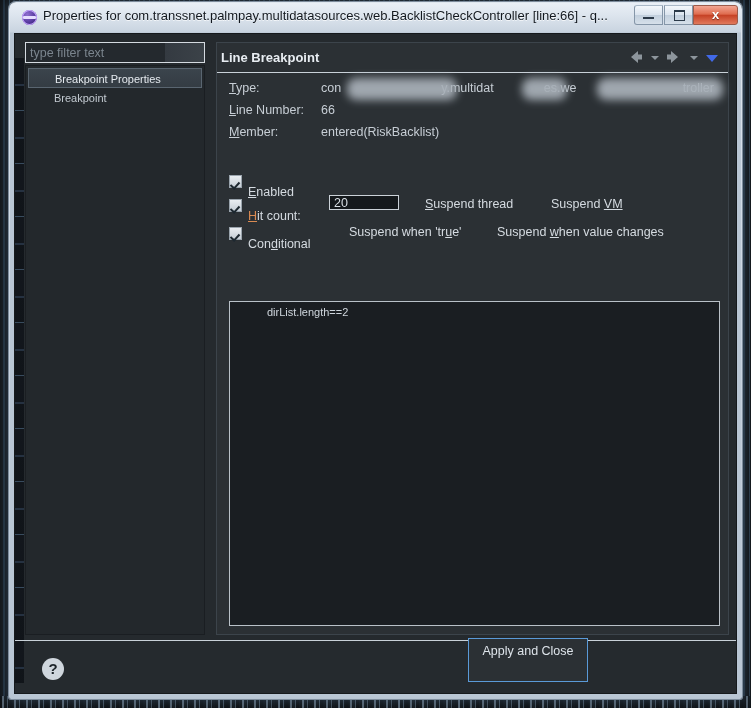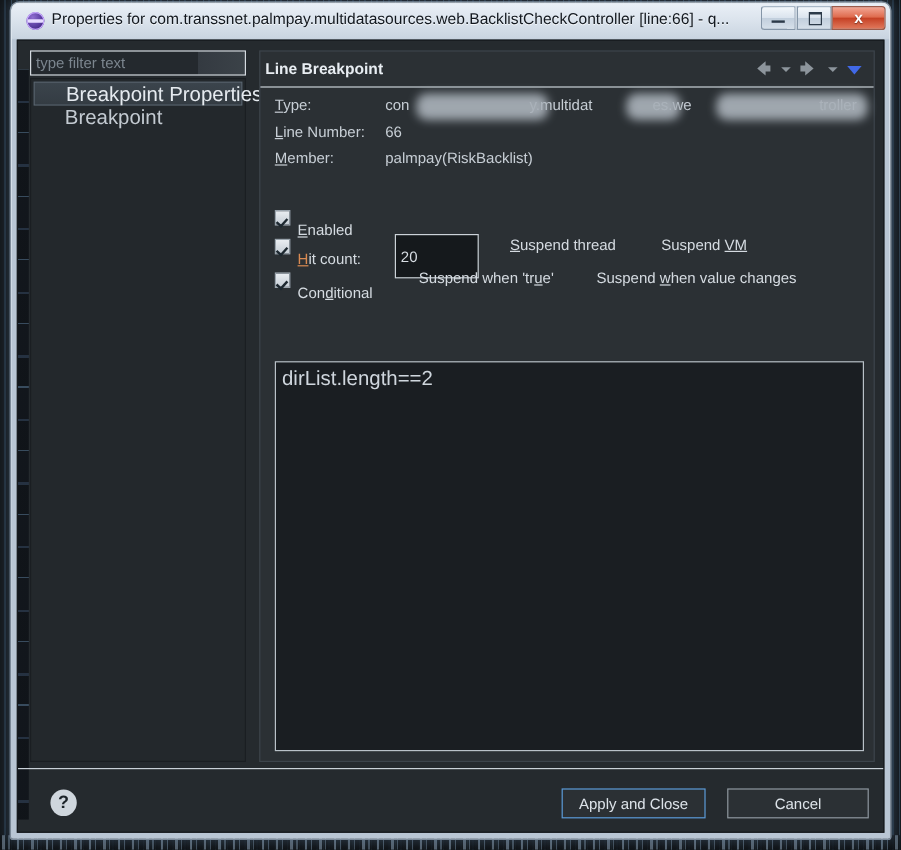--- a/index.html
+++ b/index.html
@@ -176,21 +176,21 @@
     top: 23px; bottom: 0;
     background: #23282c;
     border: 1px solid #1a1e22;
     box-sizing: border-box;
     padding-top: 2px;
   }
   .tree-item {
     height: 20px;
     line-height: 20px;
     padding-left: 28px;
-    font-size: 17px;
+    font-size: 11px;
     color: #c3cad1;
     white-space: nowrap;
   }
   .tree-item.selected {
     background: linear-gradient(to bottom, #3b444c 0%, #343c43 100%);
     border: 1px solid #596570;
     box-sizing: border-box;
     margin: 0 2px;
     padding-left: 26px;
     color: #e5eaef;
@@ -297,21 +297,21 @@
   .cb.unchecked {
     background: linear-gradient(to bottom, #d3dae1, #b9c2cb);
   }
   .clabel { position: absolute; left: 19px; top: 14px; white-space: nowrap; }
   .amp { text-decoration: underline; }
   .hit-amp { color: #d98a52; text-decoration: underline; }
 
   #hit-count-input {
     position: absolute;
     left: 100px; top: 0px;
-    width: 70px; height: 37px;
+    width: 70px; height: 15px;
     box-sizing: border-box;
     background: #15191c;
     border: 1px solid #cbd2d8;
     color: #d8dee4;
     font-size: 12.5px;
     padding: 0 4px;
     outline: none;
     font-family: "Liberation Sans", sans-serif;
   }
   .radio-label {
@@ -351,23 +351,24 @@
     left: 12px; right: 8px;
     top: 258px; bottom: 8px;
     box-sizing: border-box;
     border: 1px solid #b9c1c8;
     background: #1a1e22;
     padding: 4px 0 0 5px;
     overflow: hidden;
   }
   #condition-text {
     font-family: "Liberation Sans", sans-serif;
-    font-size: 17px;
+    font-size: 11px;
     color: #cfd6dd;
     white-space: pre;
+    margin-left: 32px;
   }
 
   
   #bottom-sep {
     position: absolute;
     left: 0; right: 0; bottom: 52px;
     height: 1px;
     background: #c9d1d8;
   }
   #help-icon {
@@ -378,21 +379,21 @@
     background: #cfd6dd;
     color: #1c2329;
     font-size: 15px;
     font-weight: bold;
     text-align: center;
     line-height: 22px;
   }
   .dlgbtn {
     position: absolute;
     bottom: 11px;
-    height: 25px;
+    height: 44px;
     box-sizing: border-box;
     border: 1px solid #8e979f;
     background: #2b3034;
     color: #dde3e9;
     font-size: 12.5px;
     font-family: "Liberation Sans", sans-serif;
     text-align: center;
     line-height: 25px;
   }
   #btn-apply {
@@ -476,21 +477,21 @@
             <span class="redact" style="left:368px; width:126px;"></span>
           </div>
 
           <div class="drow">
             <span class="dlabel"><span class="u">L</span><span>ine Number:</span></span>
             <span class="dvalue">66</span>
           </div>
 
           <div class="drow">
             <span class="dlabel"><span class="u">M</span><span>ember:</span></span>
-            <span class="dvalue">palmpay(RiskBacklist)</span>
+            <span class="dvalue">entered(RiskBacklist)</span>
           </div>
         </div>
 
         <div id="checks">
 
           <div class="crow">
             <span class="cb checked"></span>
             <span class="clabel"><span class="amp">E</span><span>nabled</span></span>
           </div>
 
@@ -514,17 +515,16 @@
 
         <div id="condition-editor">
           <div id="condition-text">dirList.length==2</div>
         </div>
 
       </div>
 
       <div id="bottom-sep"></div>
       <div id="help-icon">?</div>
       <div class="dlgbtn" id="btn-apply">Apply and Close</div>
-      <div class="dlgbtn" id="btn-cancel">Cancel</div>
 
     </div>
   </div>
 </div>
 
 </body></html>

